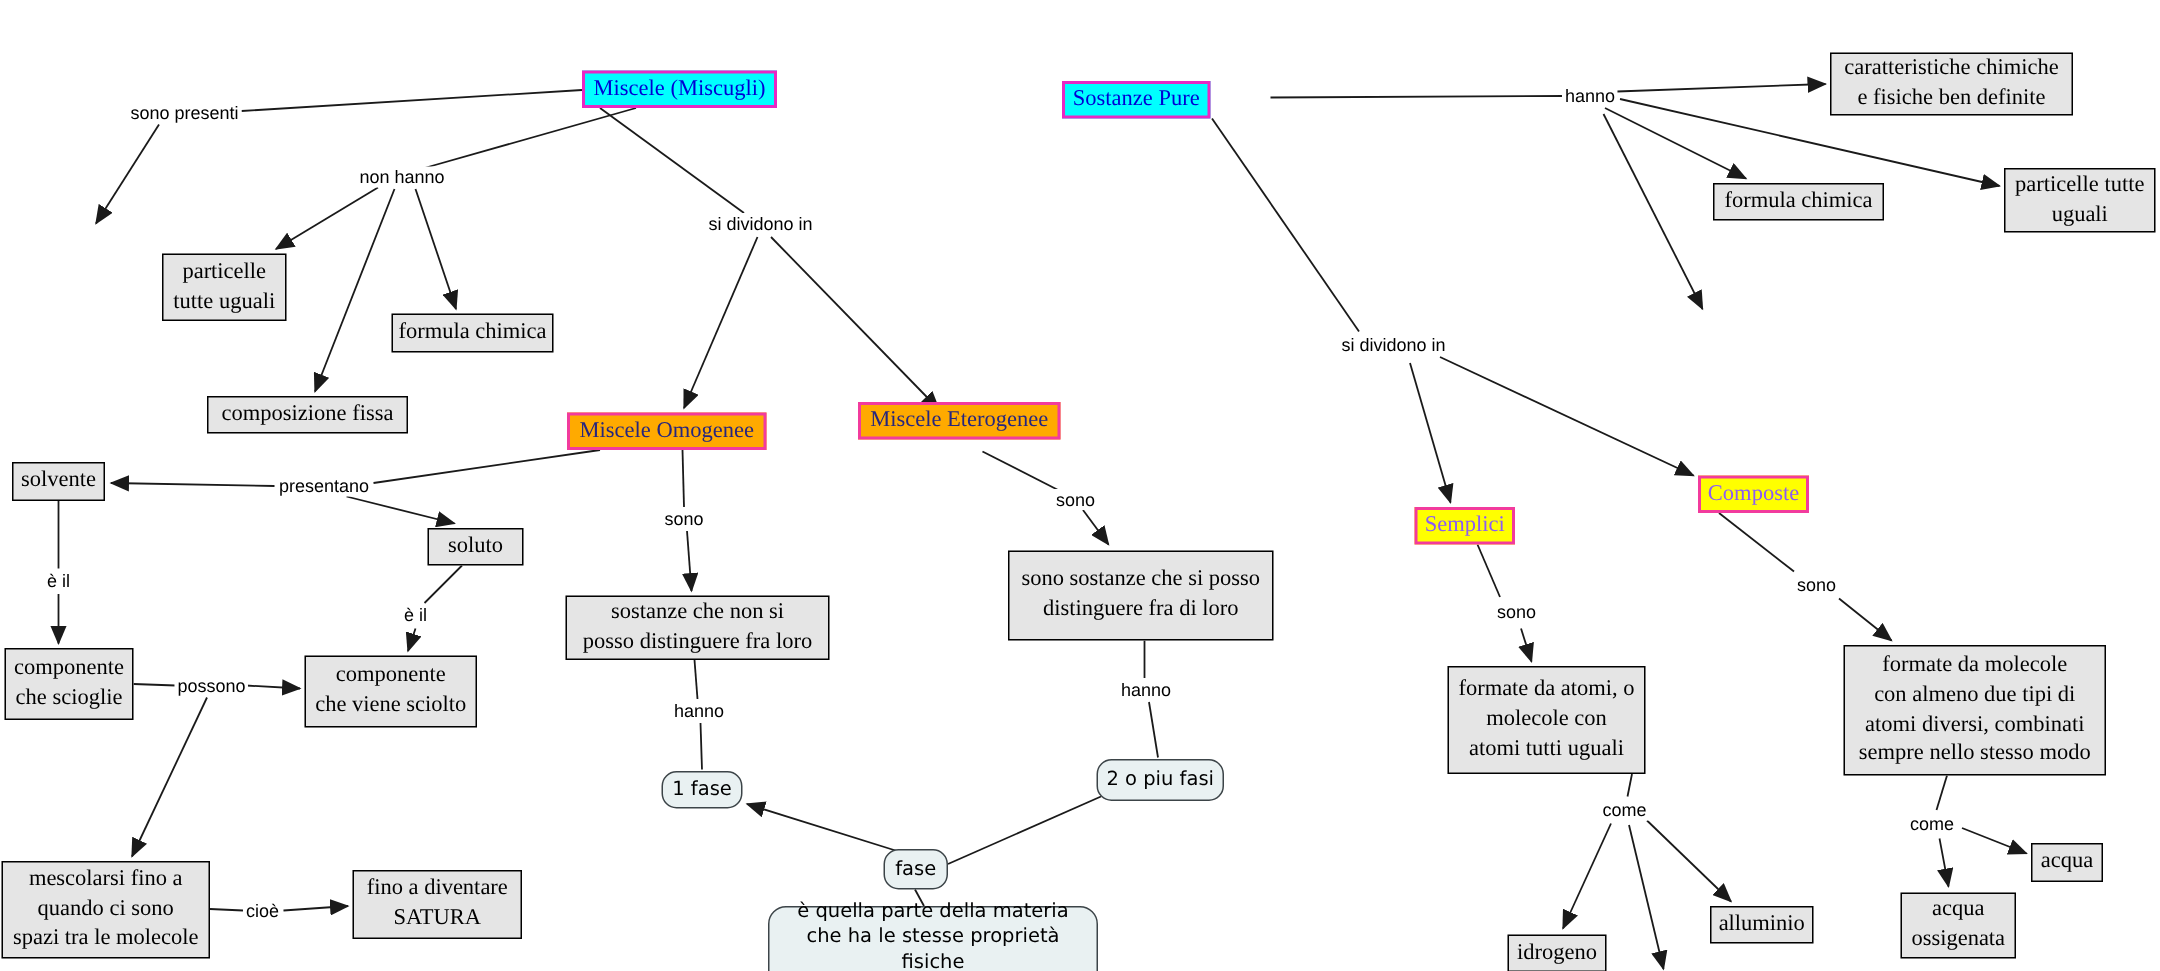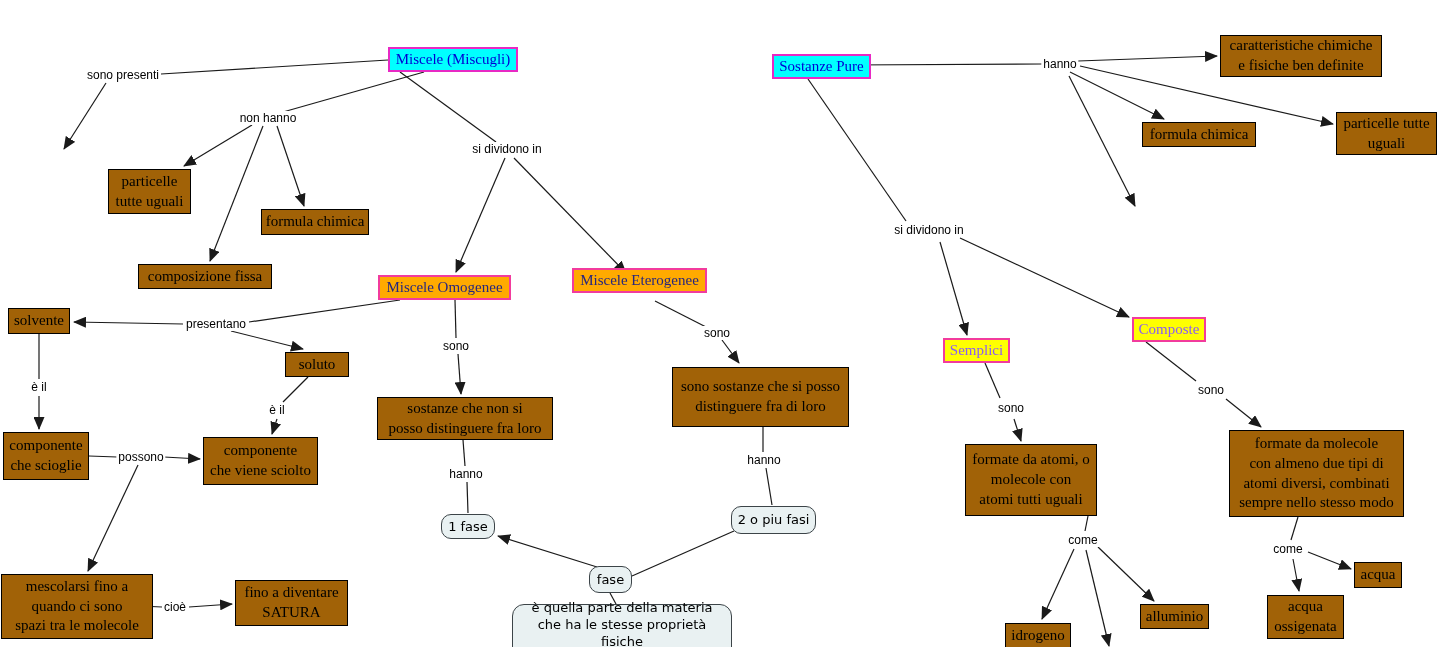--- a/index.html
+++ b/index.html
@@ -3,21 +3,21 @@
 <meta charset="utf-8">
 <style>
   html,body{margin:0;padding:0;background:#ffffff;}
   #canvas{position:relative;width:1440px;height:647px;background:#ffffff;overflow:hidden;
           font-family:"Liberation Serif","DejaVu Serif",serif;margin-top:32px;}
   #edges{position:absolute;left:0;top:0;width:1440px;height:647px;z-index:0;}
   #edges line{stroke:#1a1a1a;stroke-width:1.2;}
   .node{position:absolute;display:flex;align-items:center;justify-content:center;
         text-align:center;white-space:pre-line;box-sizing:border-box;z-index:2;
         line-height:1.32;cursor:default;}
-  .box{background:#a16207;border:1px solid #000000;color:#000000;font-size:15px;
+  .box{background:#e5e5e5;border:1px solid #000000;color:#000000;font-size:15px;
        font-family:"Liberation Serif","DejaVu Serif",serif;padding:1px 2px;}
   .n-cyan{background:#00ffff;border:2px solid #e829c4;color:#0000d4;}
   .n-orange{background:#ffaa00;border:2px solid #f23b9d;color:#26267e;}
   .n-yellow{background:#ffff00;border:2px solid #f23b9d;color:#8b5cf6;}
   .rnode{background:#e9f1f2;border:1.5px solid #3c4448;border-radius:10px;color:#000000;
          font-family:"DejaVu Sans","Liberation Sans",sans-serif;font-size:13px;padding:2px 4px;}
   .lbl{position:absolute;transform:translate(-50%,-50%);z-index:3;background:#ffffff;
        padding:0 2px;font-family:"Liberation Sans","DejaVu Sans",sans-serif;font-size:12px;
        color:#000000;white-space:nowrap;}
 </style>
@@ -103,27 +103,27 @@
   <div class="node box" style="left:377px;top:365px;width:176px;height:43px">sostanze che non si
 posso distinguere fra loro</div>
   <div class="node box" style="left:672px;top:335px;width:177px;height:60px">sono sostanze che si posso
 distinguere fra di loro</div>
   <div class="node rnode" style="left:441px;top:482px;width:54px;height:25px">1 fase</div>
   <div class="node rnode" style="left:731px;top:474px;width:85px;height:28px">2 o piu fasi</div>
   <div class="node rnode" style="left:589px;top:534px;width:43px;height:27px">fase</div>
   <div class="node rnode" style="left:512px;top:572px;width:220px;height:58px;border-radius:12px">è quella parte della materia
 che ha le stesse proprietà fisiche
 e chimiche</div>
-  <div class="node box" style="left:1px;top:542px;width:152px;height:65px">mescolarsi fino a
+  <div class="node box" style="left:1px;top:542px;width:139px;height:65px">mescolarsi fino a
 quando ci sono
 spazi tra le molecole</div>
   <div class="node box" style="left:235px;top:548px;width:113px;height:46px">fino a diventare
 SATURA</div>
 
-  <div class="node box n-cyan" style="left:772px;top:22px;width:99px;height:25px">Sostanze Pure</div>
+  <div class="node box n-cyan" style="left:708px;top:22px;width:99px;height:25px">Sostanze Pure</div>
   <div class="node box" style="left:1220px;top:3px;width:162px;height:42px">caratteristiche chimiche
 e fisiche ben definite</div>
   <div class="node box" style="left:1142px;top:90px;width:114px;height:25px">formula chimica</div>
   <div class="node box" style="left:1336px;top:80px;width:101px;height:43px">particelle tutte
 uguali</div>
   <div class="node box n-yellow" style="left:943px;top:306px;width:67px;height:25px">Semplici</div>
   <div class="node box n-yellow" style="left:1132px;top:285px;width:74px;height:25px">Composte</div>
   <div class="node box" style="left:965px;top:412px;width:132px;height:72px">formate da atomi, o
 molecole con
 atomi tutti uguali</div>

